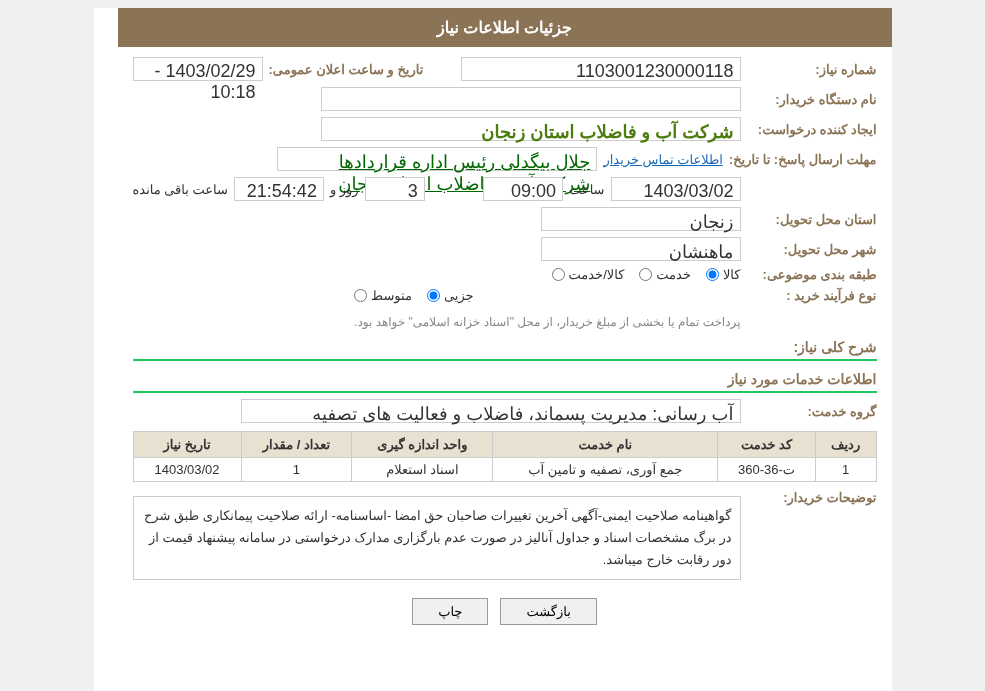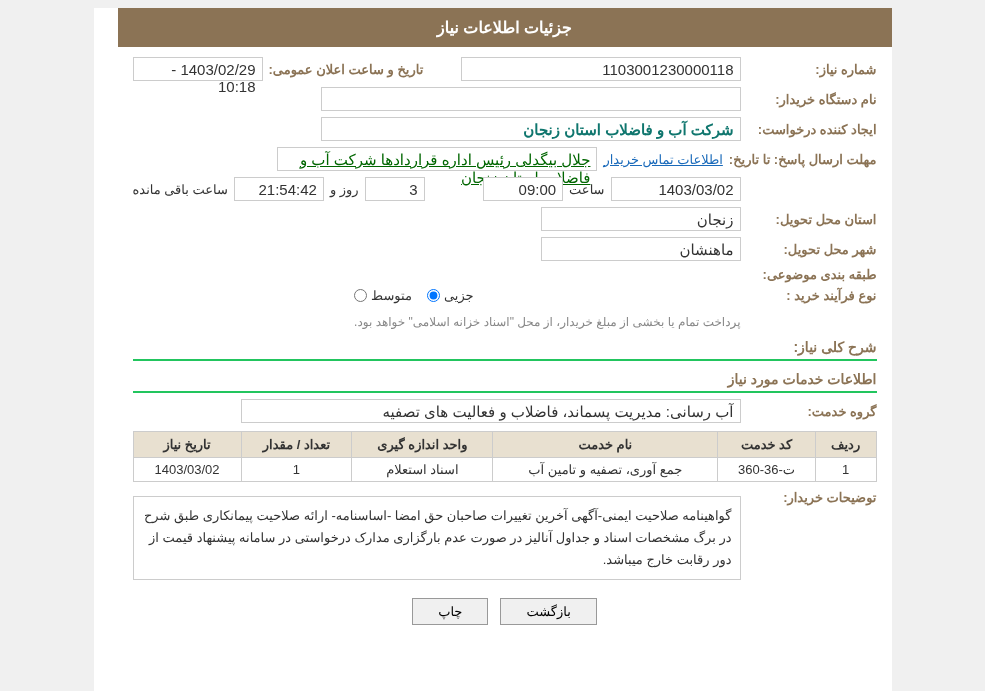--- a/index.html
+++ b/index.html
@@ -40,30 +40,30 @@
       white-space: nowrap;
       min-width: 130px;
       text-align: right;
     }
     .input-field {
       border: 1px solid #ccc;
       background: #fff;
       padding: 3px 6px;
       height: 24px;
       font-family: Tahoma, Arial, sans-serif;
-      font-size: 15px;
+      font-size: 18px;
       direction: rtl;
     }
     .input-wide { width: 280px; }
     .input-medium { width: 200px; }
     .input-xs { width: 60px; }
     .input-date { width: 130px; }
     .input-time { width: 80px; }
     .field-value-green {
-      color: #0f766e;
+      color: #4d7c0f;
       font-weight: bold;
     }
     .link-text {
       color: #1a6aba;
       cursor: pointer;
       text-decoration: underline;
     }
     .section-title {
       color: #8B7355;
       font-weight: bold;
@@ -213,20 +213,34 @@
       <div class="input-field input-medium">زنجان</div>
     </div>
 
     <div class="form-row">
       <span class="label">شهر محل تحویل:</span>
       <div class="input-field input-medium">ماهنشان</div>
     </div>
 
     <div class="form-row">
       <span class="label">طبقه بندی موضوعی:</span>
+      <div class="radio-group">
+        <div class="radio-option">
+          <span>کالا/خدمت</span>
+          <input type="radio" name="tabaqe" style="">
+        </div>
+        <div class="radio-option">
+          <span>خدمت</span>
+          <input type="radio" name="tabaqe" style="">
+        </div>
+        <div class="radio-option">
+          <span>کالا</span>
+          <input type="radio" name="tabaqe" checked="" style="">
+        </div>
+      </div>
     </div>
 
     <div class="farayand-row">
       <span class="label">نوع فرآیند خرید :</span>
       <div style="display:flex; flex-direction:column; gap:12px;">
         <div class="radio-group">
           <div class="radio-option">
             <span>متوسط</span>
             <input type="radio" name="farayand" style="">
           </div>

